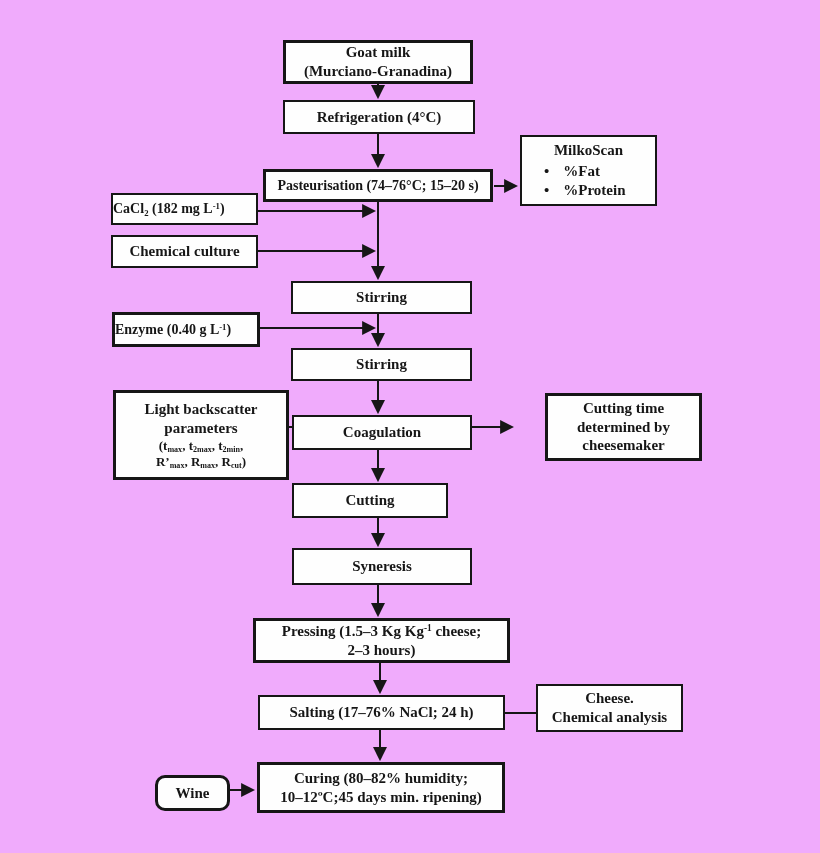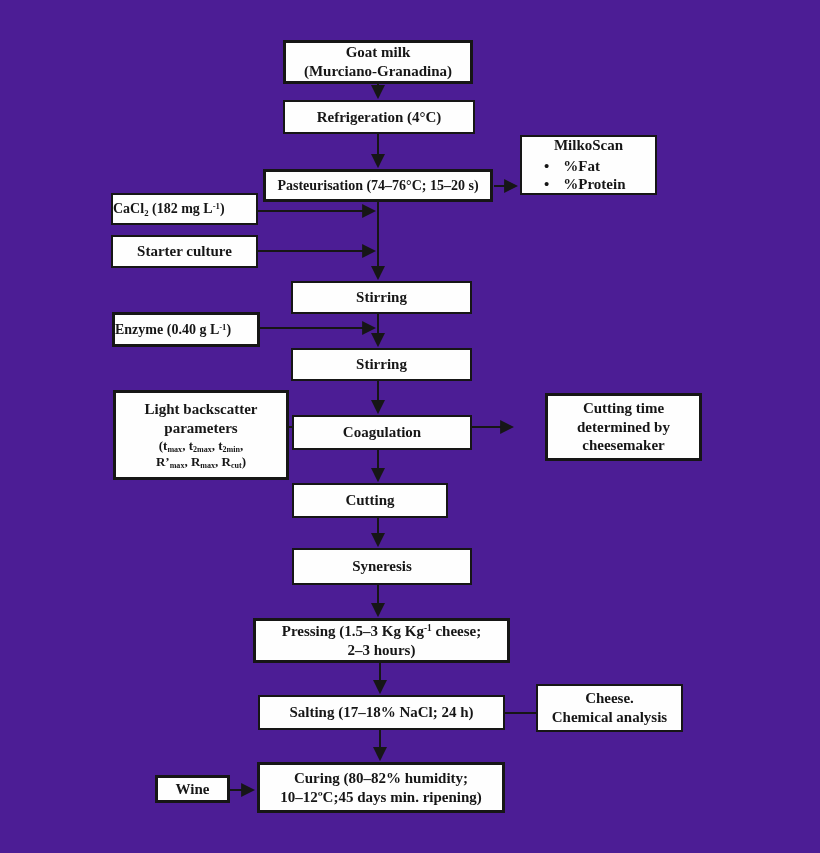--- a/index.html
+++ b/index.html
@@ -3,21 +3,21 @@
 <meta charset="utf-8">
 <style>
   html,body{margin:0;padding:0;}
   body{
     width:820px;height:853px;
     background:#f5f5f4;
     font-family:"Liberation Serif","DejaVu Serif",serif;
   }
   .canvas{
     position:relative;width:820px;height:853px;
-    background:#4c1d95;overflow:hidden;
+    background:#f0abfc;overflow:hidden;
   }
   svg.connectors{position:absolute;left:0;top:0;z-index:1;}
   .bx{
     position:absolute;z-index:2;
     background:#fefefe;
     border:2px solid #161616;
     box-sizing:border-box;
     display:flex;flex-direction:column;
     align-items:center;justify-content:center;
     text-align:center;
@@ -78,40 +78,40 @@
   </div>
 
   <div class="bx" style="left:283px;top:100px;width:192px;height:34px;">
     <div class="ln">Refrigeration (4°C)</div>
   </div>
 
   <div class="bx bx--thick bx--tight" style="left:263px;top:169px;width:230px;height:33px;">
     <div class="ln">Pasteurisation (74–76°C; 15–20 s)</div>
   </div>
 
-  <div class="bx" style="left:520px;top:135px;width:137px;height:60px;">
+  <div class="bx" style="left:520px;top:135px;width:137px;height:71px;">
     <div class="ln milko-title">MilkoScan</div>
     <div class="milko-bullets">
       <div class="bullet-row">
         <span>•</span>
         <span>%Fat</span>
       </div>
       <div class="bullet-row">
         <span>•</span>
         <span>%Protein</span>
       </div>
     </div>
   </div>
 
   <div class="bx bx--tight bx--left" style="left:111px;top:193px;width:147px;height:32px;">
     <div class="ln"><span>CaCl</span><sub>2</sub><span> (182 mg L</span><sup>-1</sup><span>)</span></div>
   </div>
 
   <div class="bx" style="left:111px;top:235px;width:147px;height:33px;">
-    <div class="ln">Starter culture</div>
+    <div class="ln">Chemical culture</div>
   </div>
 
   <div class="bx" style="left:291px;top:281px;width:181px;height:33px;">
     <div class="ln">Stirring</div>
   </div>
 
   <div class="bx bx--thick bx--tight bx--left" style="left:112px;top:312px;width:148px;height:35px;">
     <div class="ln"><span>Enzyme (0.40 g L</span><sup>-1</sup><span>)</span></div>
   </div>
 
@@ -143,29 +143,29 @@
   <div class="bx" style="left:292px;top:548px;width:180px;height:37px;">
     <div class="ln">Syneresis</div>
   </div>
 
   <div class="bx bx--thick" style="left:253px;top:618px;width:257px;height:45px;">
     <div class="ln"><span>Pressing (1.5–3 Kg Kg</span><sup>-1</sup><span> cheese;</span></div>
     <div class="ln">2–3 hours)</div>
   </div>
 
   <div class="bx" style="left:258px;top:695px;width:247px;height:35px;">
-    <div class="ln">Salting (17–18% NaCl; 24 h)</div>
+    <div class="ln">Salting (17–76% NaCl; 24 h)</div>
   </div>
 
   <div class="bx" style="left:536px;top:684px;width:147px;height:48px;">
     <div class="ln">Cheese.</div>
     <div class="ln">Chemical analysis</div>
   </div>
 
-  <div class="bx bx--thick" style="left:155px;top:775px;width:75px;height:28px;">
+  <div class="bx bx--thick" style="left:155px;top:775px;width:75px;height:36px;border-radius:10px;">
     <div class="ln">Wine</div>
   </div>
 
   <div class="bx bx--thick" style="left:257px;top:762px;width:248px;height:51px;justify-content:center;">
     <div class="ln">Curing (80–82% humidity;</div>
     <div class="ln">10–12ºC;45 days min. ripening)</div>
   </div>
 
 </div>
 

